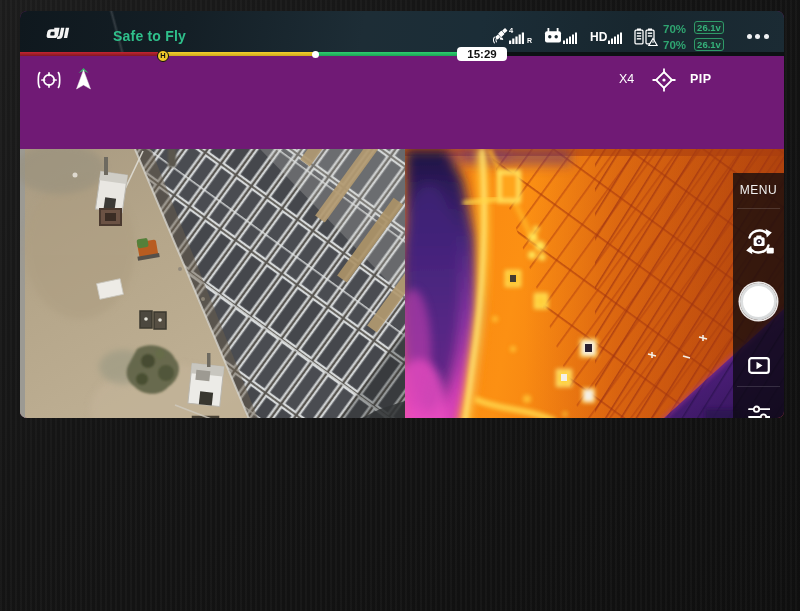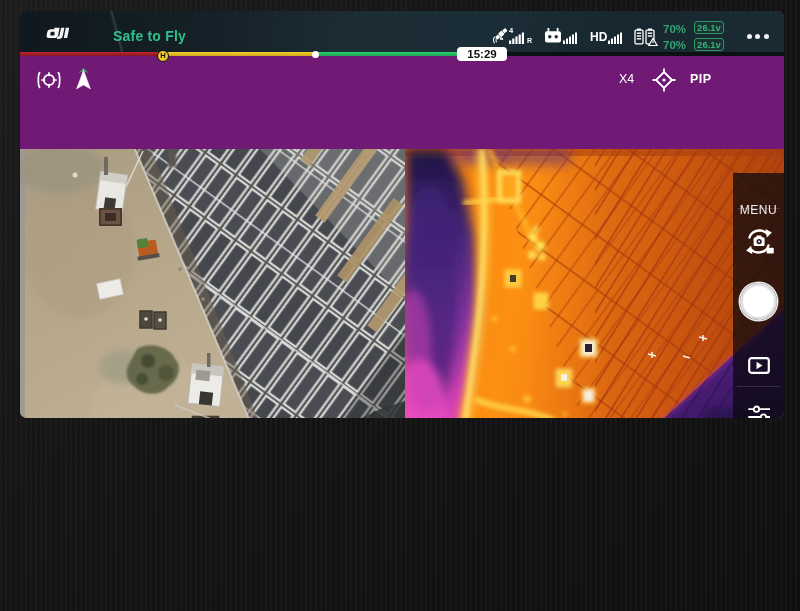--- a/index.html
+++ b/index.html
@@ -19,21 +19,21 @@
   .pyellow{position:absolute;left:141px;top:41px;width:155px;height:4px;background:linear-gradient(180deg,#f2d02e,#cfa91c);}
   .pgreen{position:absolute;left:296px;top:41px;width:142px;height:4px;background:linear-gradient(180deg,#2ecf70,#1da355);}
   .hdot{position:absolute;left:137px;top:38.8px;width:10px;height:10px;border-radius:50%;background:#f0ca2b;border:1.2px solid #0c0c0c;color:#111;font-size:7.5px;font-weight:bold;text-align:center;line-height:10px;}
   .wdot{position:absolute;left:292px;top:40px;width:7px;height:7px;border-radius:50%;background:#fff;}
   .pill{position:absolute;left:437px;top:36px;width:50px;height:14px;border-radius:4px;background:#fff;color:#111;font-size:11.5px;font-weight:bold;text-align:center;line-height:14.5px;}
   
   .x4{position:absolute;left:599px;top:61px;color:#fff;font-size:12.5px;font-weight:normal;}
   .pip{position:absolute;left:670px;top:61px;color:#fff;font-size:12.5px;font-weight:bold;letter-spacing:0.5px;}
   .vidwrap{position:absolute;left:0;top:138px;width:764px;height:310px;}
   .sidebar{position:absolute;left:713px;top:24px;width:51px;height:261px;background:rgba(10,8,14,0.74);}
-  .menu{position:absolute;left:0;top:10px;width:51px;text-align:center;color:#f2f2f2;font-size:12px;letter-spacing:0.5px;margin-top:20px;}
+  .menu{position:absolute;left:0;top:10px;width:51px;text-align:center;color:#f2f2f2;font-size:12px;letter-spacing:0.5px;}
   .sep{position:absolute;left:4px;width:43px;height:1px;background:rgba(255,255,255,0.14);}
   .shutter{position:absolute;left:7px;top:110px;width:37px;height:37px;border-radius:50%;background:radial-gradient(circle at 45% 40%,#ffffff 60%,#dfe2e4 100%);box-shadow:0 0 0 1.5px rgba(255,255,255,0.9), inset 0 0 0 3px rgba(120,128,132,0.25);}
   .mapbox{position:absolute;left:0;top:467px;width:196px;height:112px;background:#f1efeb;overflow:hidden;}
   .preview{position:absolute;left:568px;top:468px;width:192px;height:108px;overflow:hidden;}
 </style>
 </head>
 <body>
 <div class="bezel"></div>
 <div class="screen">
   <div class="topbar">

